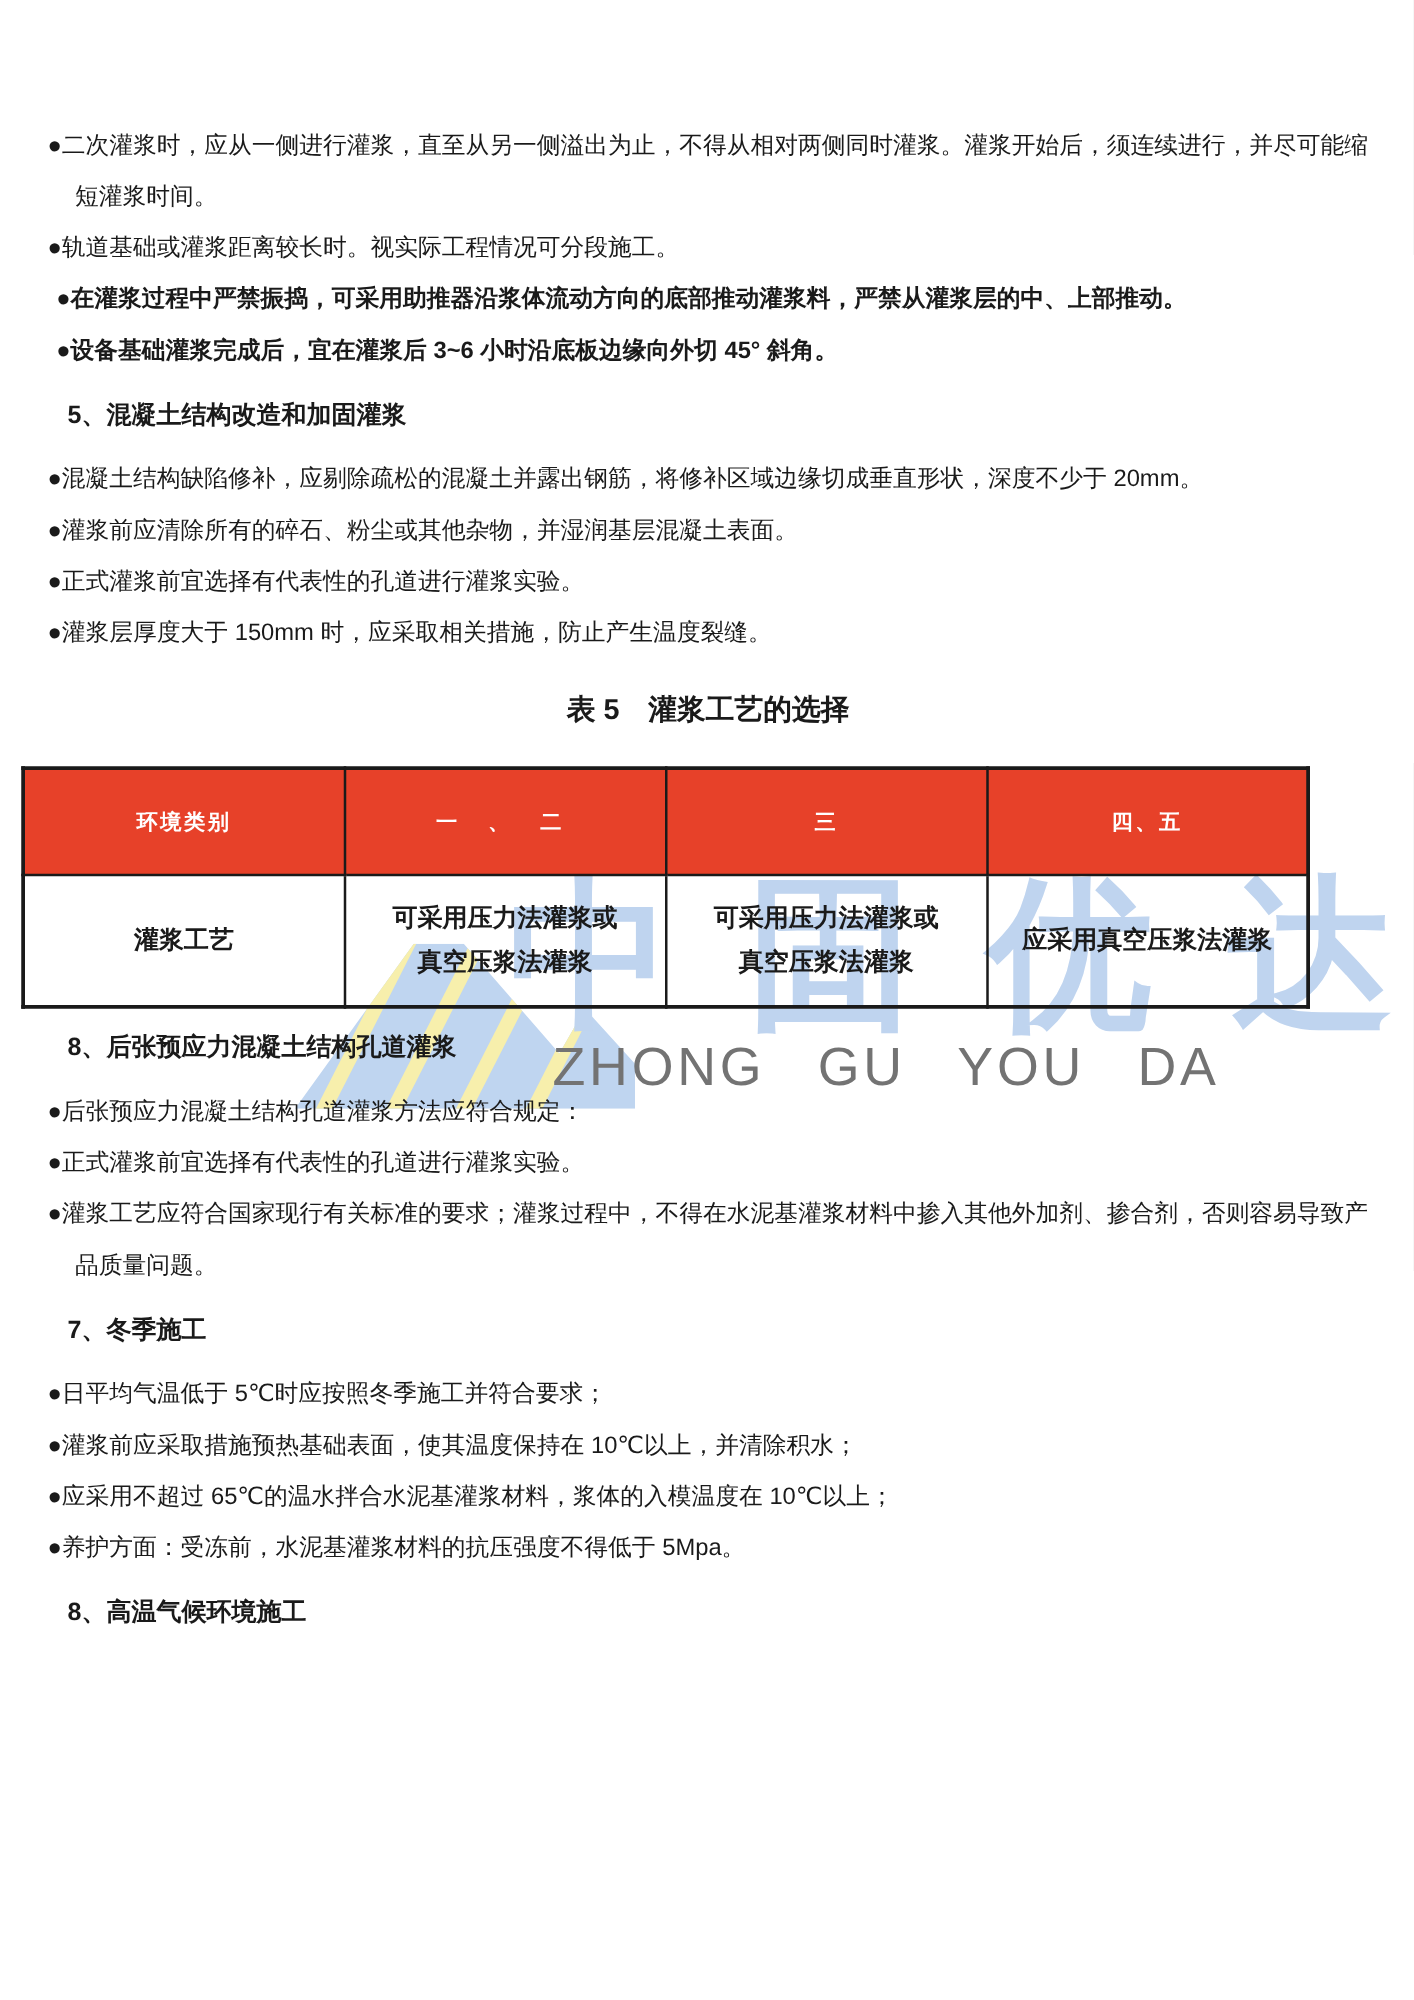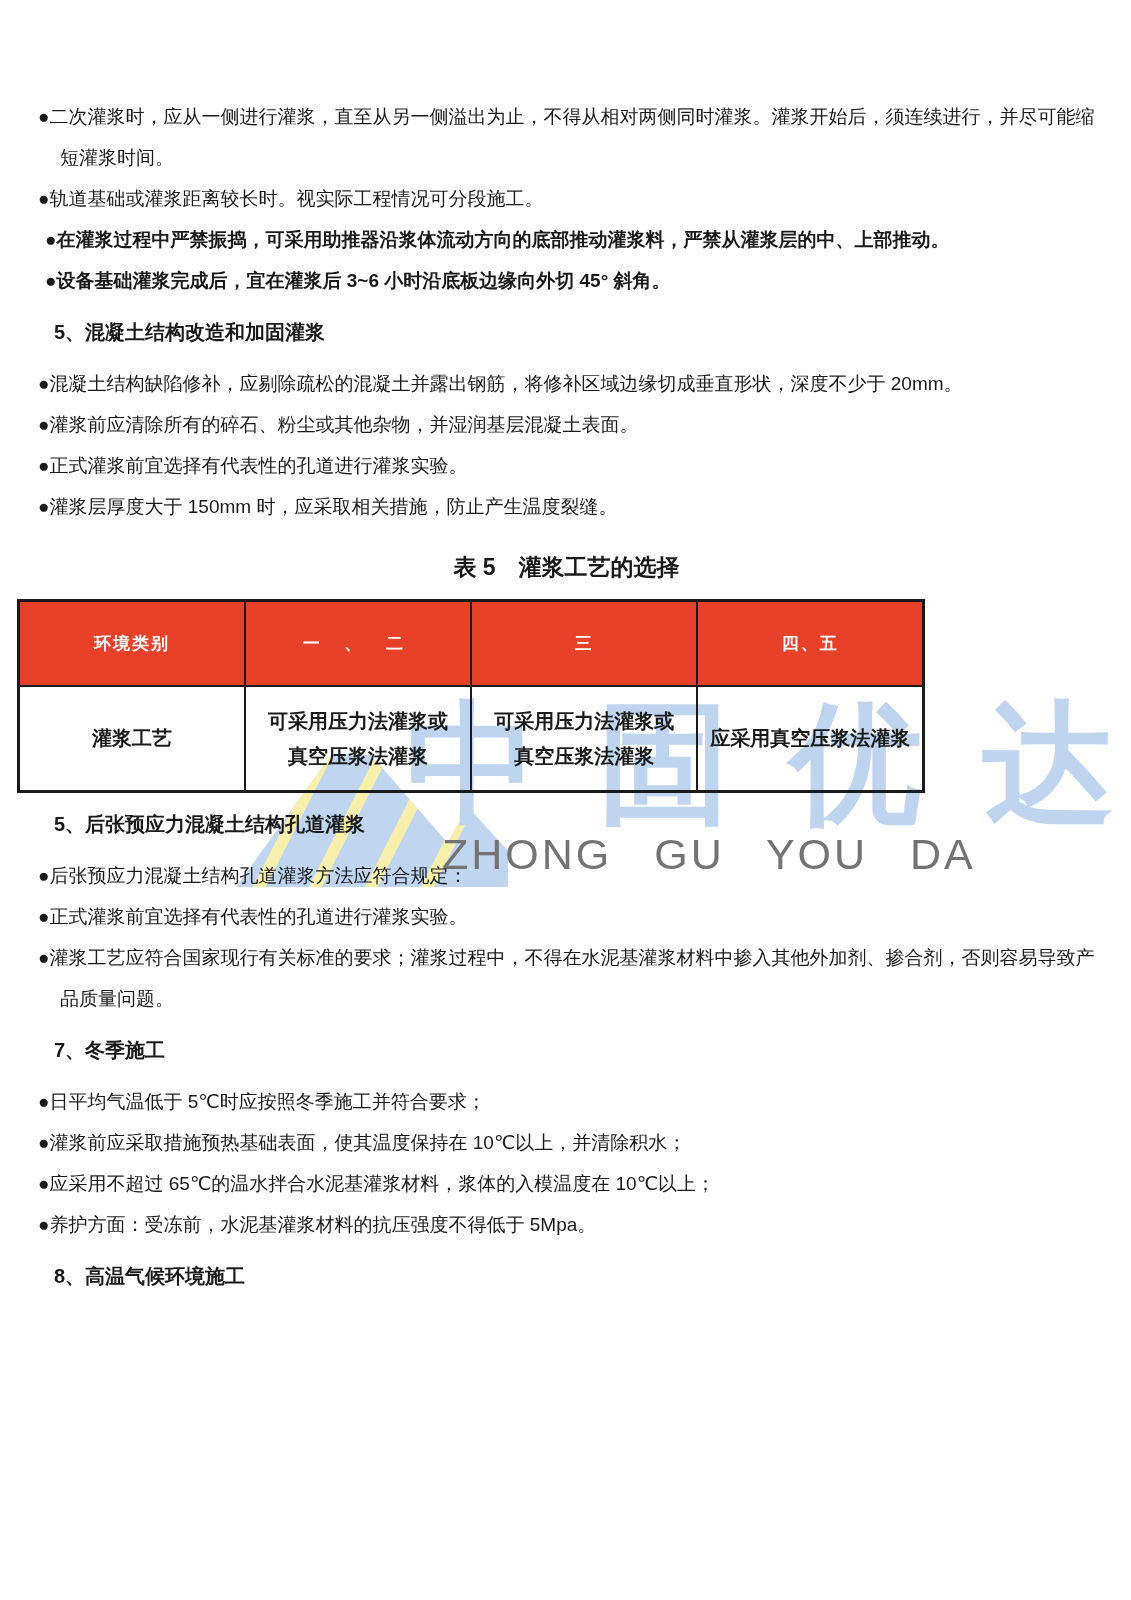--- a/index.html
+++ b/index.html
@@ -37,21 +37,21 @@
   h3.sec{font-size:20px;font-weight:bold;line-height:30px;margin:16px;}
   .mt-sec{margin-top:48px;margin-bottom:8px;}
   .mt-sec-lg{margin-top:60px;margin-bottom:10px;}
   .mt-sec-end{margin-top:56px;}
   .table-title{
     margin-top:24px;margin-bottom:2px;
     text-align:center;font-size:23px;font-weight:bold;line-height:32px;
   }
   .grout-table{
     border-collapse:collapse;table-layout:fixed;
-    width:908px;margin-left:-21px;margin-top:16px;
+    width:1031px;margin-left:-21px;margin-top:30px;
     background:transparent;
   }
   .grout-table col{width:25%;}
   .grout-table th{
     background:#E74129;color:#ffffff;
     font-size:17px;font-weight:bold;
     height:81px;text-align:center;vertical-align:middle;
     border:2px solid #1a1a1a;letter-spacing:2px;
   }
   .grout-table th.wide-sp{letter-spacing:10px;}
@@ -126,21 +126,21 @@
           <td>灌浆工艺</td>
           <td>可采用压力法灌浆或
 真空压浆法灌浆</td>
           <td>可采用压力法灌浆或
 真空压浆法灌浆</td>
           <td>应采用真空压浆法灌浆</td>
         </tr>
       </tbody>
     </table>
 
-    <h3 class="sec mt-sec-lg">5、后张预应力混凝土结构孔道灌浆</h3>
+    <h3 class="sec mt-sec-lg">8、后张预应力混凝土结构孔道灌浆</h3>
     <p class="bullet">●后张预应力混凝土结构孔道灌浆方法应符合规定：</p>
     <p class="bullet">●正式灌浆前宜选择有代表性的孔道进行灌浆实验。</p>
     <p class="bullet">●灌浆工艺应符合国家现行有关标准的要求；灌浆过程中，不得在水泥基灌浆材料中掺入其他外加剂、掺合剂，否则容易导致产品质量问题。</p>
 
     <h3 class="sec mt-sec-lg">7、冬季施工</h3>
     <p class="bullet">●日平均气温低于 5℃时应按照冬季施工并符合要求；</p>
     <p class="bullet">●灌浆前应采取措施预热基础表面，使其温度保持在 10℃以上，并清除积水；</p>
     <p class="bullet">●应采用不超过 65℃的温水拌合水泥基灌浆材料，浆体的入模温度在 10℃以上；</p>
     <p class="bullet">●养护方面：受冻前，水泥基灌浆材料的抗压强度不得低于 5Mpa。</p>
 

